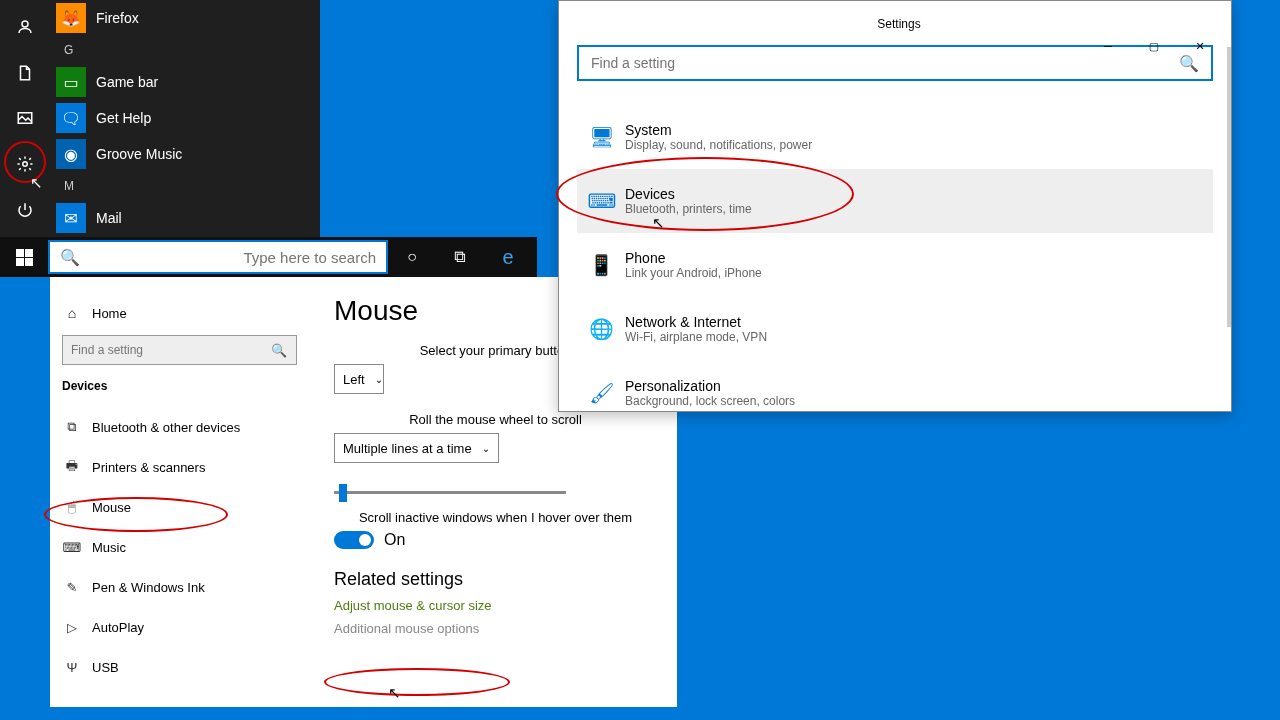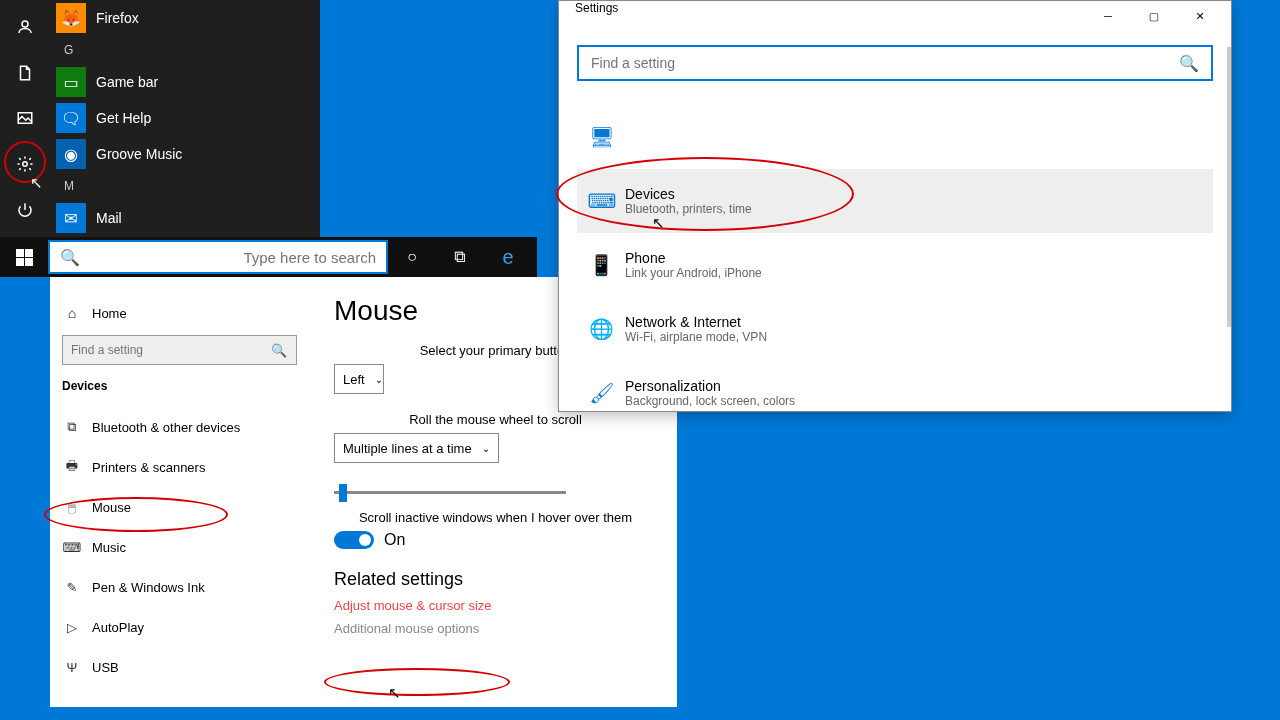--- a/index.html
+++ b/index.html
@@ -42,26 +42,26 @@
 .mouse-content h1 { font-size: 28px; font-weight: 400; margin-bottom: 16px; }
 .field-label { font-size: 13px; margin-bottom: 6px; text-align: center; }
 .select-box { height: 30px; border: 1px solid #888; background: #fff; display: inline-flex; align-items: center; padding: 0 8px; font-size: 13px; margin-bottom: 18px; cursor: pointer; }
 .select-box .chev { margin-left: 10px; font-size: 10px; }
 .slider-track { width: 232px; height: 3px; background: #888; position: relative; margin: 10px 0 16px 0; }
 .slider-thumb { position: absolute; left: 5px; top: -7px; width: 8px; height: 18px; background: #0078d7; }
 .toggle { display: flex; align-items: center; margin-top: 4px; text-align: right; }
 .toggle-pill { width: 40px; height: 18px; border-radius: 10px; background: #0078d7; position: relative; margin-right: 10px; }
 .toggle-knob { position: absolute; right: 3px; top: 3px; width: 12px; height: 12px; background: #fff; border-radius: 50%; }
 .related h2 { font-size: 18px; font-weight: 400; margin-top: 20px; margin-bottom: 8px; }
-.link-blue { color: #ef4444; font-size: 13px; cursor: pointer; display: block; margin-bottom: 8px; }
+.link-blue { color: #4d7c0f; font-size: 13px; cursor: pointer; display: block; margin-bottom: 8px; }
 .link-gray { color: #888; font-size: 13px; cursor: pointer; display: block; }
 
 
 .settings-win { position: absolute; left: 558px; top: 0; width: 674px; height: 412px; background: #fff; border: 1px solid #888; box-shadow: 0 4px 14px rgba(0,0,0,.25); }
-.titlebar { height: 32px; display: flex; align-items: flex-start; padding: 0 8px; }
+.titlebar { height: 32px; display: flex; align-items: center; padding: 16px 8px; flex-direction: column; }
 .titlebar .title { font-size: 12px; padding-left: 8px; }
 .win-controls { margin-left: auto; display: flex; }
 .win-controls div { width: 46px; height: 30px; display: flex; align-items: center; justify-content: center; font-size: 11px; cursor: pointer; }
 .settings-body { padding: 12px 18px 0 18px; }
 .big-search { height: 36px; border: 2px solid #0078d7; display: flex; align-items: center; padding: 0 12px; margin-bottom: 24px; }
 .big-search input { border: none; outline: none; flex: 1; font-size: 14px; color: #777; background: transparent; }
 .big-search .mag { color: #888; }
 .cat-list { display: flex; flex-direction: column; position: relative; }
 .cat-item { display: flex; align-items: center; height: 64px; padding-left: 8px; cursor: pointer; }
 .cat-item.hot { background: #eee; }
@@ -242,20 +242,24 @@
     </div>
   </div>
   <div class="settings-body">
     <div class="big-search">
       <input placeholder="Find a setting" style="">
       <span class="mag">🔍</span>
     </div>
     <div class="cat-list">
       <div class="cat-item">
         <div class="cat-icon">🖥</div>
+        <div class="cat-text">
+            <div class="cat-title">System</div>
+            <div class="cat-sub">Display, sound, notifications, power</div>
+          </div>
       </div>
       <div class="cat-item hot">
         <div class="cat-icon">⌨</div>
         <div class="cat-text">
             <div class="cat-title">Devices</div>
             <div class="cat-sub">Bluetooth, printers, time</div>
           </div>
       </div>
       <div class="cat-item">
         <div class="cat-icon">📱</div>

